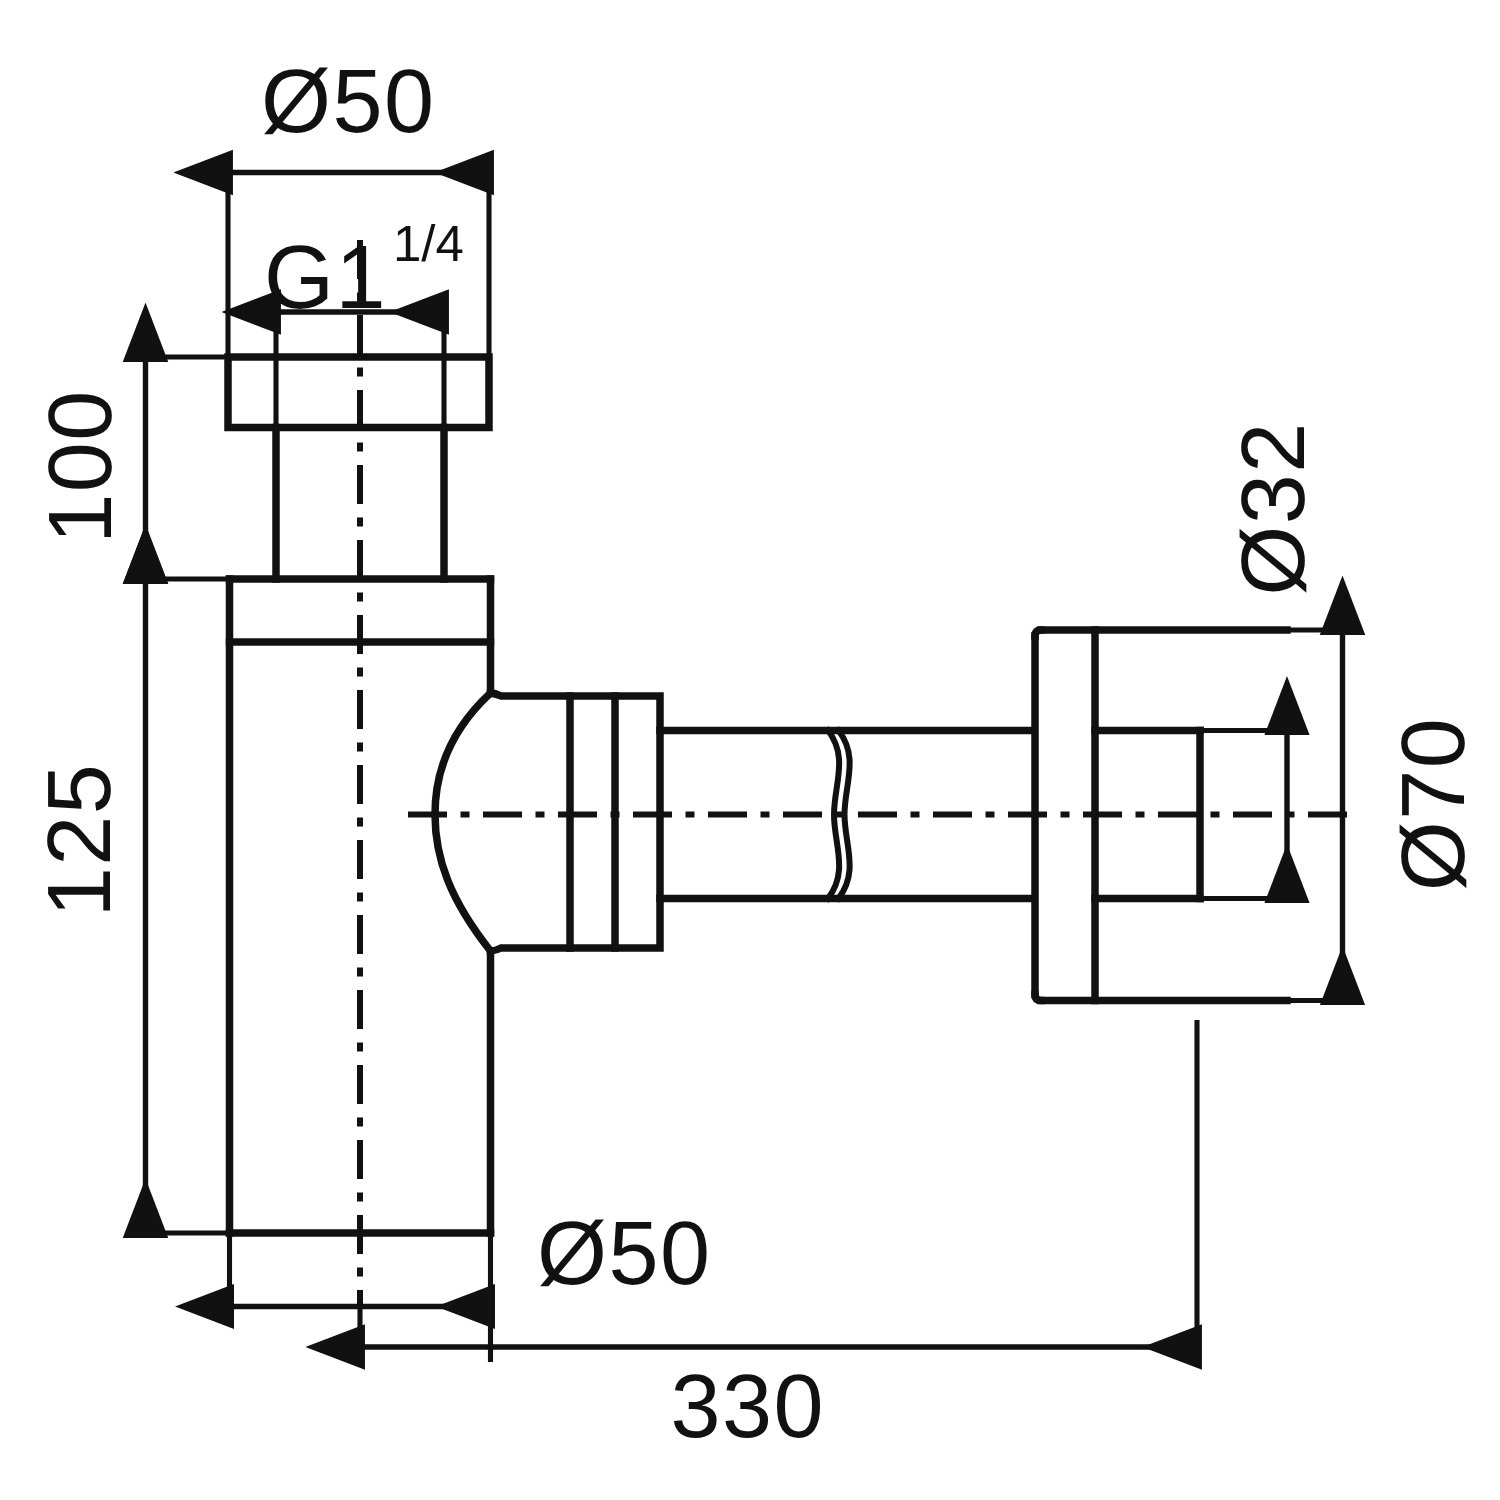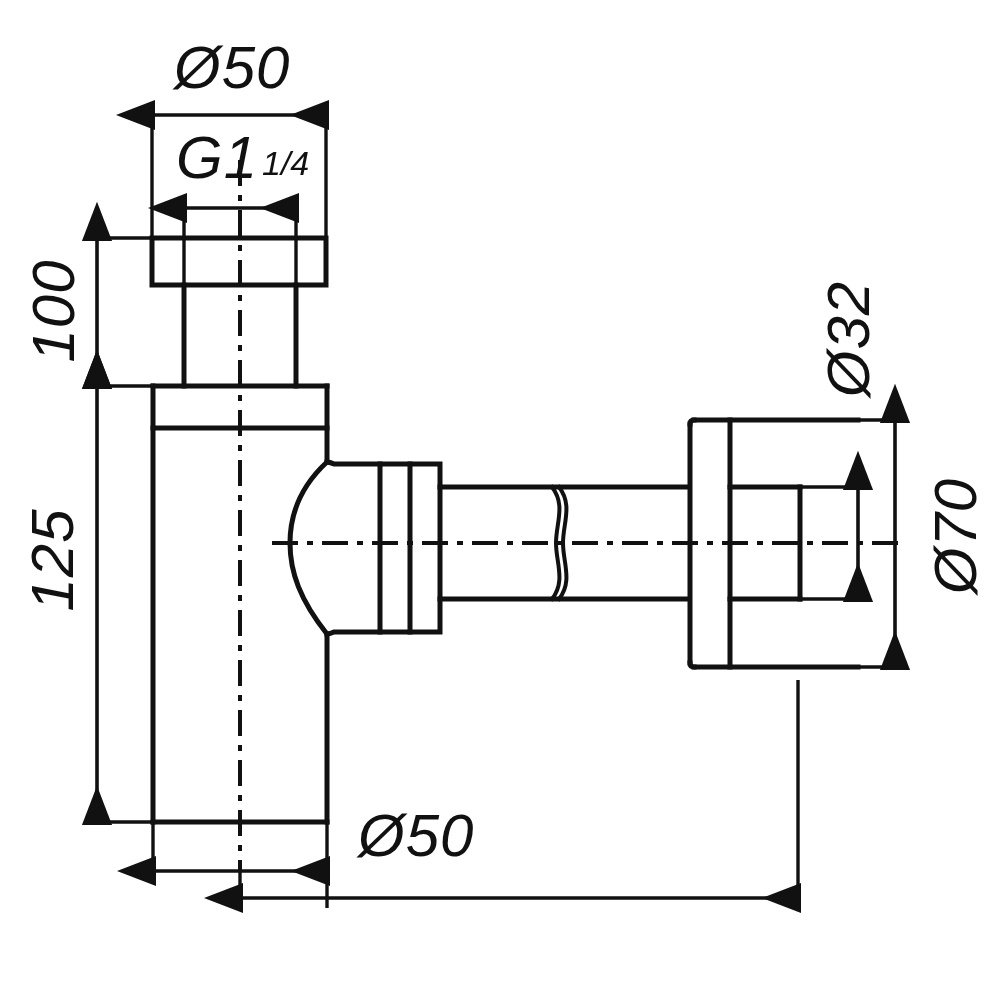--- a/index.html
+++ b/index.html
@@ -1,19 +1,19 @@
 <!DOCTYPE html>
 <html><head>
 <meta charset="utf-8">
 <title>Bottle Trap Technical Drawing</title>
 <style>
   html,body{margin:0;padding:0;background:#ffffff;}
   body{width:1000px;height:1000px;overflow:hidden;
        font-family:"Liberation Sans", sans-serif;color:#1a1a1a;}
-  #sheet{position:relative;width:1000px;height:858px;background:#ffffff;font-style:italic;}
+  #sheet{position:relative;width:1000px;height:858px;background:#ffffff;}
   #sheet svg{position:absolute;top:0;left:0;width:1000px;height:1000px;}
   .lbl{position:absolute;font-family:"Liberation Sans", sans-serif;
        color:#111111;white-space:nowrap;line-height:1;}
   .dim-txt{font-size:60px;letter-spacing:1px;}
   .frac-txt{font-size:34px;}
   .vert{transform-origin:center center;}
 </style>
 </head>
 <body>
 
@@ -130,32 +130,33 @@
       <line x1="895" y1="420" x2="895" y2="667" marker-start="url(#arrL)" marker-end="url(#arrR)"></line>
 
       <line x1="153" y1="871" x2="327" y2="871" marker-start="url(#arrL)" marker-end="url(#arrR)"></line>
 
       <line x1="240" y1="898" x2="798" y2="898" marker-start="url(#arrL)" marker-end="url(#arrR)"></line>
     </g>
   </svg>
 
   <div class="lbl dim-txt" style="left:174px;top:38px;">Ø50</div>
 
-  <div class="lbl dim-txt" style="left:176px;top:128px;">G1</div>
+  <div class="lbl dim-txt" style="left:176px;top:155px;">G1</div>
 
   <div class="lbl frac-txt" style="left:262px;top:146px;">1/4</div>
 
   <div class="lbl dim-txt vert" style="left:-26px;top:281px;width:160px;
        text-align:center;transform:rotate(-90deg);">100</div>
 
   <div class="lbl dim-txt vert" style="left:-42px;top:530px;width:190px;
        text-align:center;transform:rotate(-90deg);">125</div>
 
   <div class="lbl dim-txt vert" style="left:749px;top:309px;width:200px;
        text-align:center;transform:rotate(-90deg);">Ø32</div>
 
   <div class="lbl dim-txt vert" style="left:856px;top:506px;width:200px;
        text-align:center;transform:rotate(-90deg);">Ø70</div>
 
   <div class="lbl dim-txt" style="left:358px;top:806px;">Ø50</div>
 
+  <div class="lbl dim-txt" style="left:447px;top:908px;">330</div>
 
 </div>
 
 </body></html>

